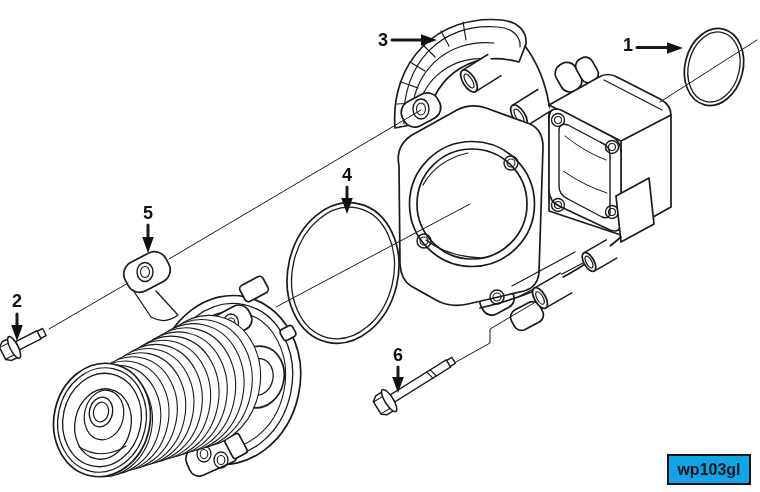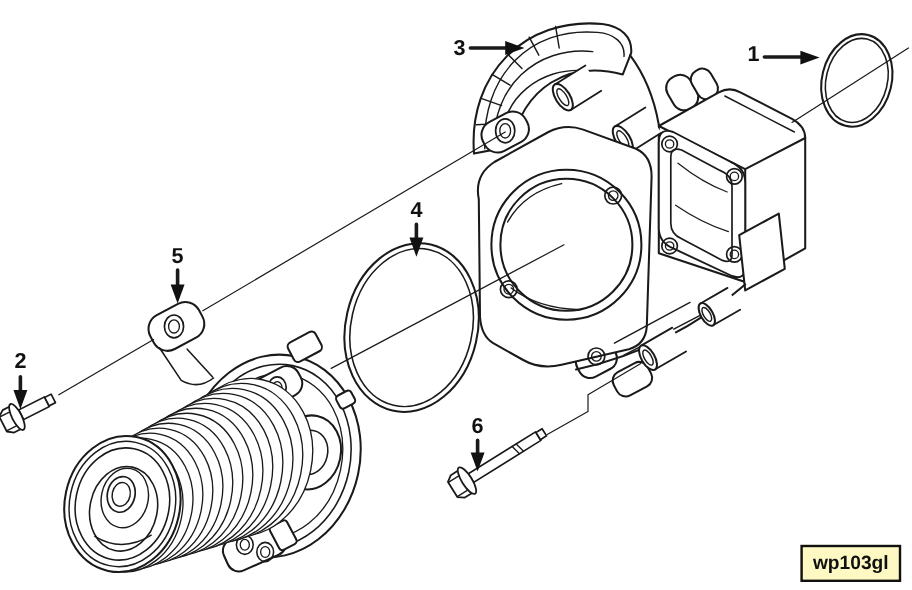--- a/index.html
+++ b/index.html
@@ -9,21 +9,21 @@
   }
   svg{position:absolute;left:0;top:0;}
   .callout{
     position:absolute;transform:translate(-50%,-50%);
     font-weight:bold;font-size:18px;color:#111;line-height:1;
     font-family:"Liberation Sans", sans-serif;
   }
   .figcode{
     position:absolute;left:667px;top:454px;width:80px;height:27px;
     border:2.5px solid #111;display:flex;align-items:center;justify-content:center;
-    font-weight:bold;font-size:16px;color:#111;background:#fef9c3;
+    font-weight:bold;font-size:16px;color:#111;background:#0ea5e9;
   }
 </style>
 </head>
 <body>
 
 <div id="stage">
 
 <svg width="760" height="492" viewBox="0 0 760 492">
   <g stroke="#1a1a1a" fill="none" stroke-width="1.7" stroke-linecap="round" stroke-linejoin="round">
 

